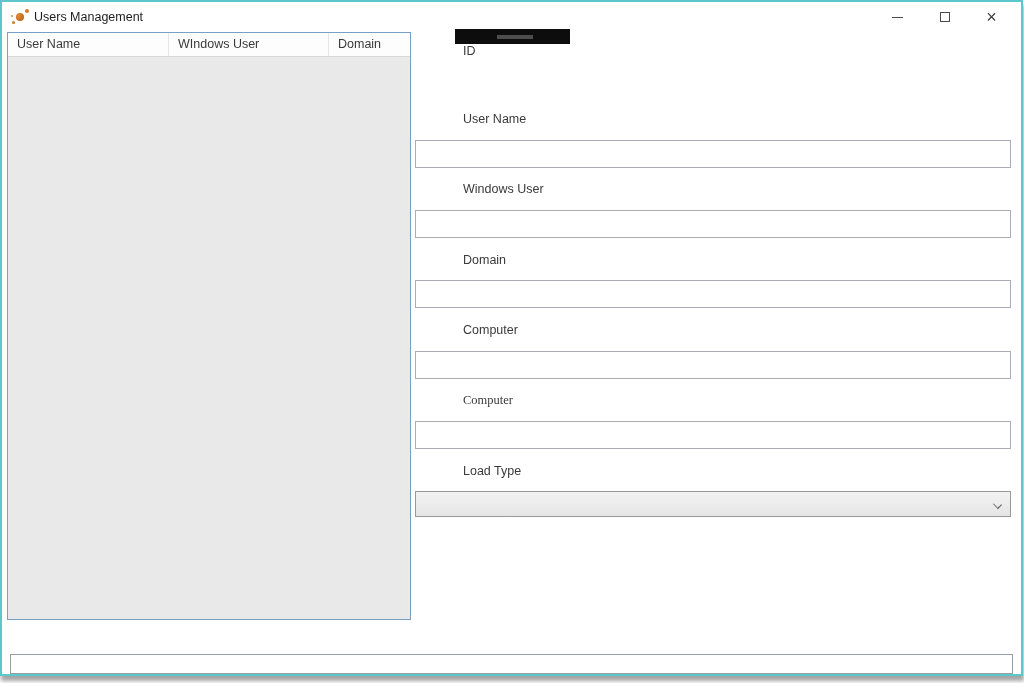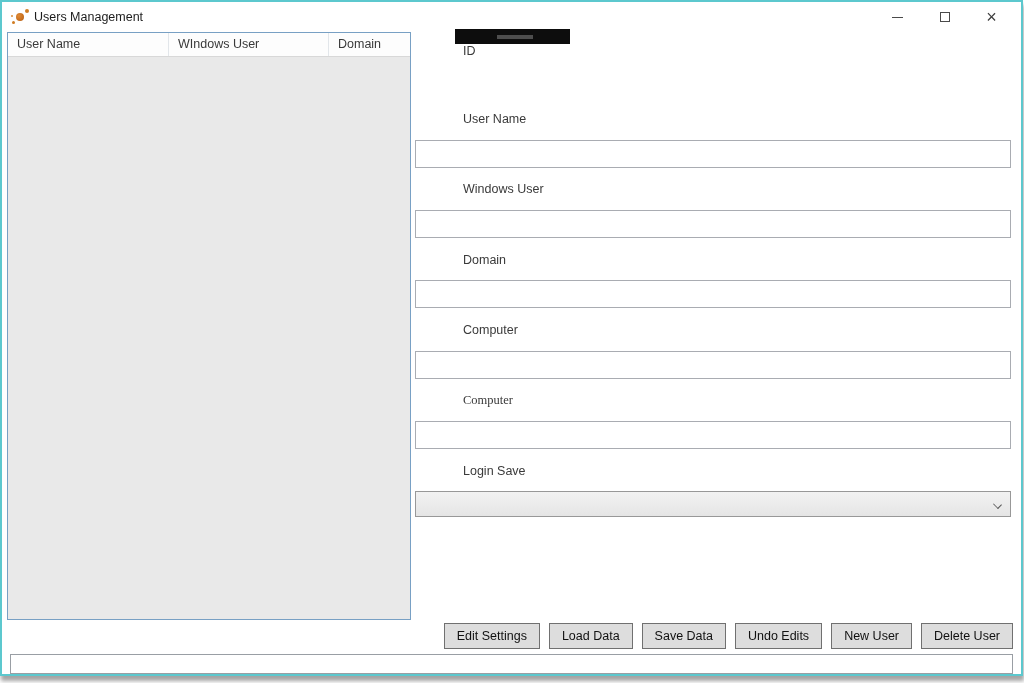--- a/index.html
+++ b/index.html
@@ -135,31 +135,23 @@
 
     <span class="label" style="top:251px;">Domain</span>
     <input class="tbox" style="top: 278px;" value="">
 
     <span class="label" style="top:321px;">Computer</span>
     <input class="tbox" style="top: 349px;" value="">
 
     <span class="label" style="top:391px;font-family:Liberation Serif, serif;">Computer</span>
     <input class="tbox" style="top: 419px;" value="">
 
-    <span class="label" style="top:462px;">Login Save</span>
+    <span class="label" style="top:462px;">Load Type</span>
     <div class="combo">
       <span class="combo-value"></span>
       <span class="chev"></span>
     </div>
 
-    <div class="btnrow">
-      <button class="btn">Edit Settings</button>
-      <button class="btn">Load Data</button>
-      <button class="btn">Save Data</button>
-      <button class="btn">Undo Edits</button>
-      <button class="btn">New User</button>
-      <button class="btn">Delete User</button>
-    </div>
 
     <input class="statusbox" value="" style="">
 
   </div>
 </div>
 
 </body></html>

